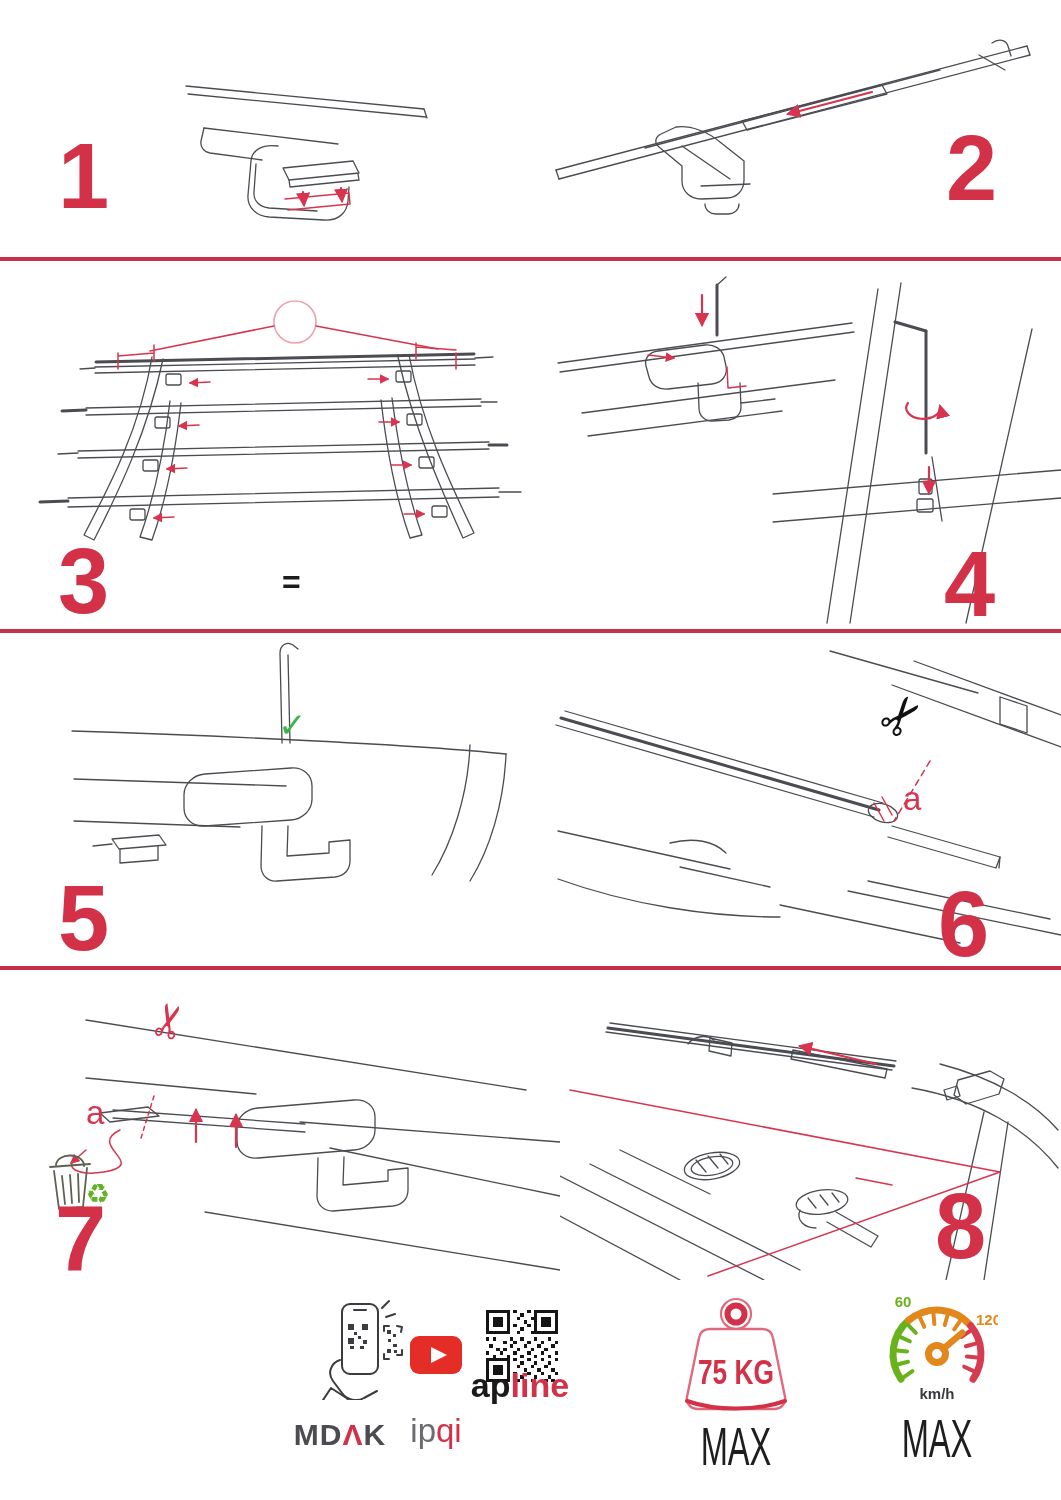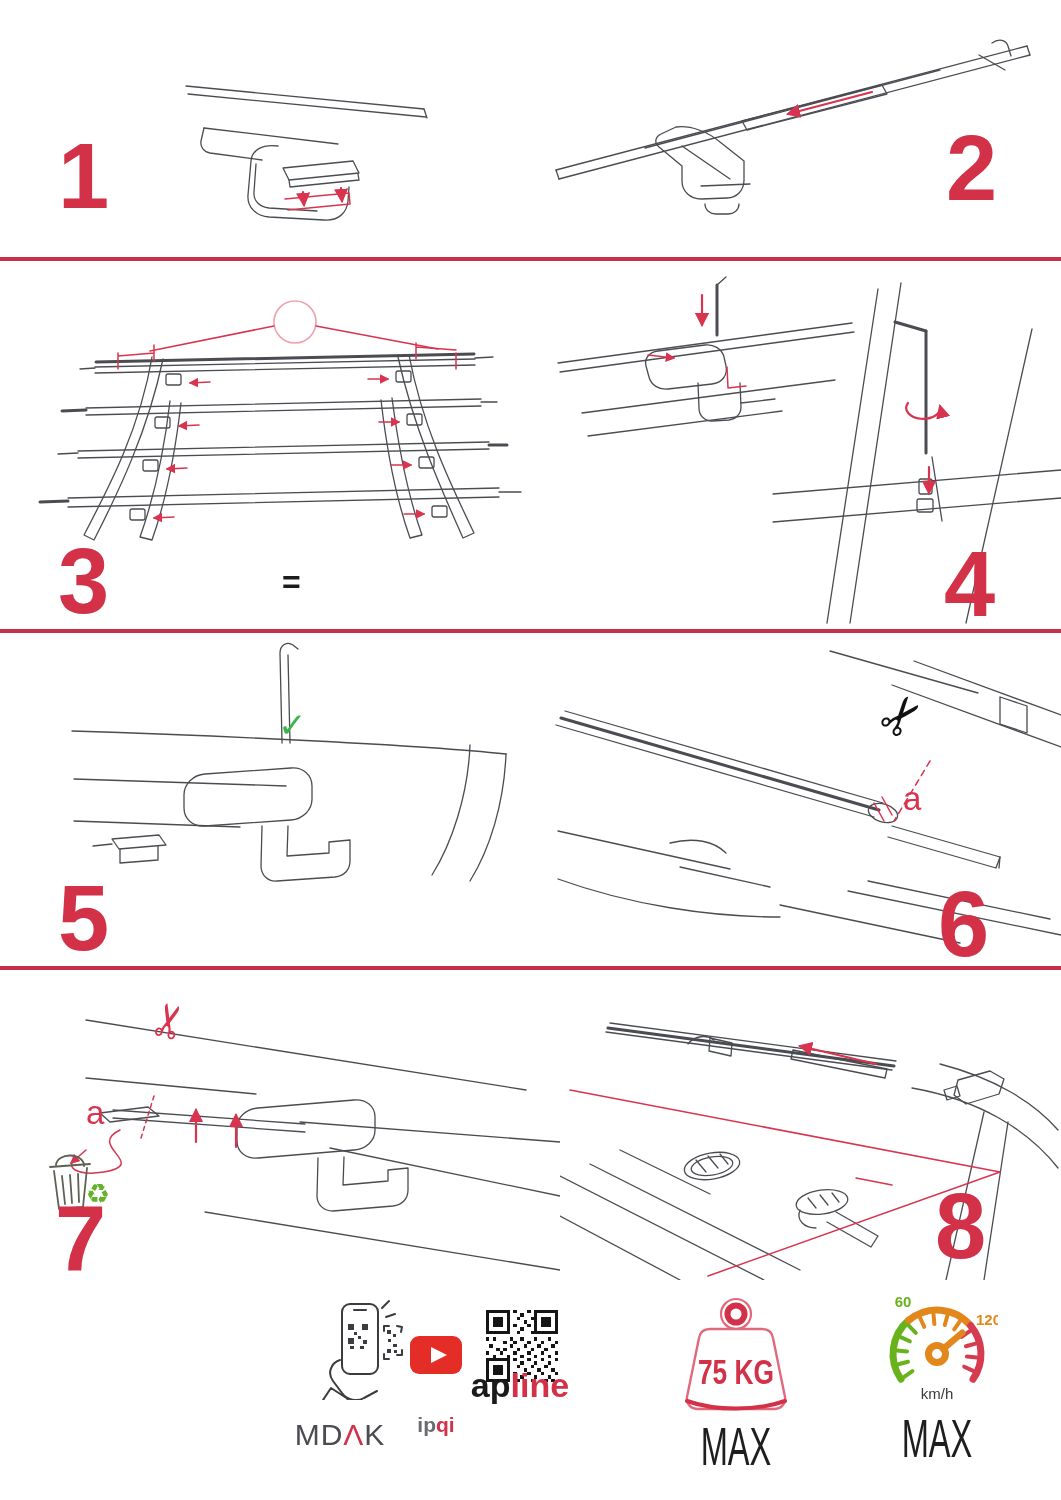--- a/index.html
+++ b/index.html
@@ -20,29 +20,29 @@
   .bin path{fill:none;stroke:#5d6152;stroke-width:1.8;stroke-linecap:round;stroke-linejoin:round;}
   .ink2{fill:none;stroke:#3b3b40;stroke-width:2;stroke-linecap:round;stroke-linejoin:round;}
   
   .brand{position:absolute;left:70px;top:1318px;width:198px;text-align:center;}
   .brand-title{display:block;font-size:62px;font-weight:500;color:#372ba8;letter-spacing:1px;
       transform:scale(0.72,1.18);transform-origin:center top;}
   .brand-name{display:block;margin-top:16px;font-size:36px;font-weight:600;color:#222;
       transform:scale(0.88,1.05);transform-origin:center top;white-space:nowrap;}
   .c-red{color:#d23148;}
   .logo{position:absolute;text-align:center;white-space:nowrap;line-height:1;}
-  .logo-mdak{left:284px;top:1420px;width:112px;font-size:30px;font-weight:400;letter-spacing:1px;color:#4b4b50;}
-  .logo-ipqi{left:394px;top:1414px;width:84px;font-size:21px;font-weight:700;color:#6b6b70;}
+  .logo-mdak{left:284px;top:1420px;width:112px;font-size:30px;font-weight:700;letter-spacing:1px;color:#4b4b50;}
+  .logo-ipqi{left:394px;top:1414px;width:84px;font-size:33px;font-weight:400;color:#6b6b70;}
   .logo-apline{left:470px;top:1368px;width:100px;font-size:34px;font-weight:600;color:#1a1a1c;}
   .max-label{position:absolute;text-align:center;font-size:48px;font-weight:500;color:#1e1e1e;
       transform:scale(0.68,1.12);transform-origin:center top;line-height:1;}
   .weight-value{position:absolute;left:670px;top:1352px;width:132px;text-align:center;
       color:#d23148;font-size:31px;font-weight:700;transform:scale(0.85,1.15);transform-origin:center top;}
   .kmh{position:absolute;left:876px;top:1385px;width:122px;text-align:center;
-      font-size:15px;color:#3a3a3e;font-weight:400;}
+      font-size:15px;color:#3a3a3e;font-weight:700;}
 </style>
 </head>
 <body>
 
 <div class="page">
 
   <svg width="0" height="0" style="position:absolute">
     <defs>
       <marker id="ar" viewBox="0 0 10 10" refX="8.5" refY="5" markerWidth="6.5" markerHeight="6.5" orient="auto-start-reverse">
         <path d="M0 0L10 5L0 10z" fill="#d9344f"></path>

